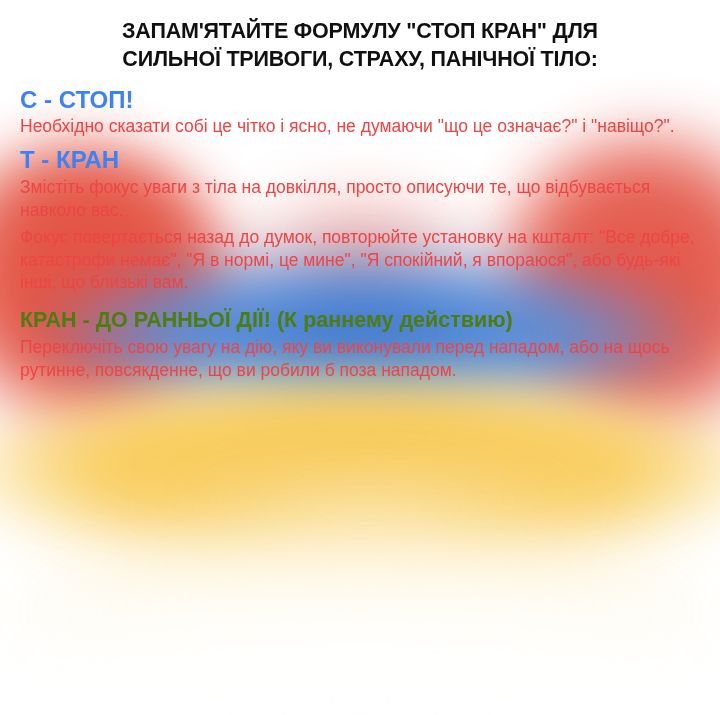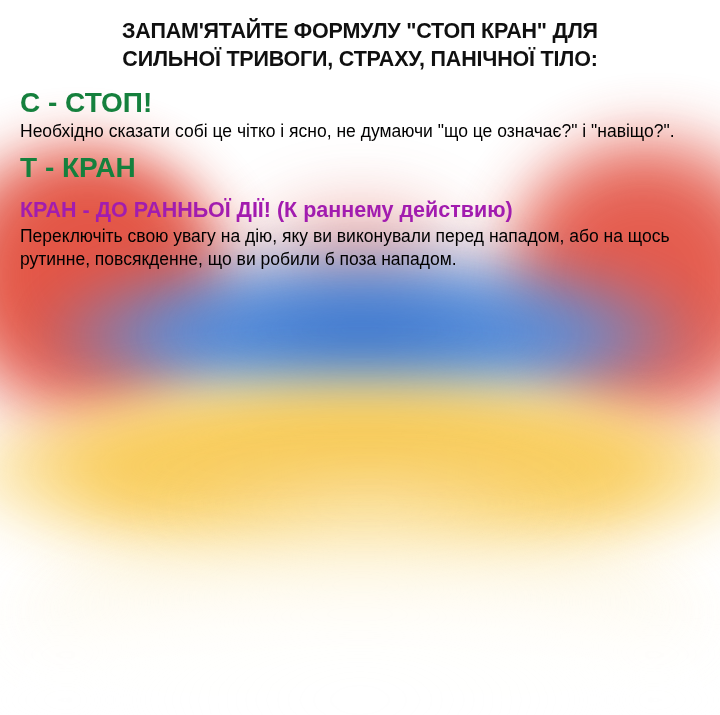--- a/index.html
+++ b/index.html
@@ -131,38 +131,38 @@
     letter-spacing: -0.2px;
     margin: 0 0 12px 0;
     padding: 0 4px;
   }
   .headline div { white-space: nowrap; }
 
   .block { margin-bottom: 2px; }
 
   .step-title {
     font-weight: bold;
-    font-size: 28px;
+    font-size: 24px;
     line-height: 1.18;
-    color: #15803d;
+    color: #3b82f6;
     margin: 8px 0 1px 6px;
   }
 
   .step-body {
     font-size: 17.5px;
     line-height: 1.30;
-    color: #000000;
+    color: #ef4444;
     margin: 0 2px 4px 6px;
   }
 
   .kran-title {
     font-weight: bold;
     font-size: 21.5px;
     line-height: 1.2;
-    color: #a21caf;
+    color: #4d7c0f;
     margin: 14px 0 2px 6px;
   }
 </style>
 </head>
 <body>
 
 <div class="poster">
   <div class="bg">
     <div class="bg-base"></div>
     <div class="blob blob-red-left"></div>
@@ -186,23 +186,25 @@
     <div class="block">
       <div class="step-title">С - СТОП!</div>
       <div class="step-body">Необхідно сказати собі це чітко і ясно, не думаючи "що це означає?" і "навіщо?".</div>
     </div>
 
     <div class="block">
       <div class="step-title">Т - КРАН</div>
     </div>
 
     <div class="block">
-    </div>
-
-    <div class="block">
+      <div class="step-body">Змістіть фокус уваги з тіла на довкілля, просто описуючи те, що відбувається навколо вас.</div>
+    </div>
+
+    <div class="block">
+      <div class="step-body">Фокус повертається назад до думок, повторюйте установку на кшталт: "Все добре, катастрофи немає", "Я в нормі, це мине", "Я спокійний, я впораюся", або  будь-які інші, що близькі вам.</div>
     </div>
 
     <div class="block">
       <div class="kran-title">КРАН - ДО РАННЬОЇ ДІЇ! (К раннему действию)</div>
       <div class="step-body">Переключіть свою увагу на дію, яку ви виконували перед нападом, або на щось рутинне, повсякденне, що ви робили б поза нападом.</div>
     </div>
 
   </div>
 </div>
 

